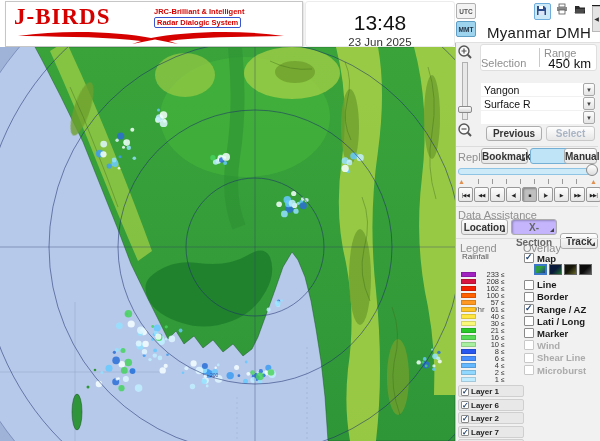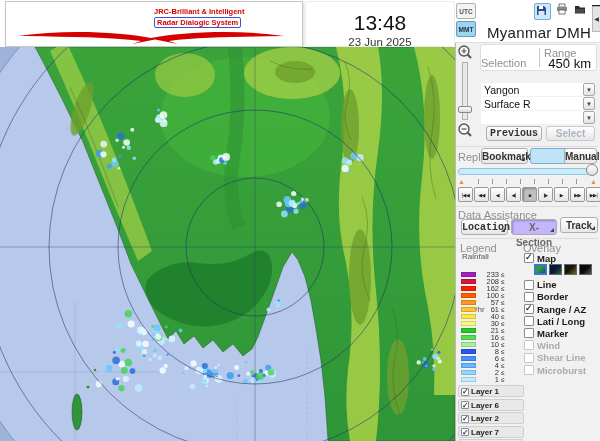--- a/index.html
+++ b/index.html
@@ -77,20 +77,21 @@
   .zoomwrap{left:457px;top:44px;width:18px;}
   #ztrack{left:462px;top:62px;width:6px;height:58px;background:#e8e8e8;border:1px solid #b0b0b0;box-sizing:border-box;}
   #zhandle{left:458px;top:106px;width:14px;height:7px;background:linear-gradient(#fcfcfc,#d8d8d8);border:1px solid #8a8a8a;border-radius:2px;box-sizing:border-box;}
 </style>
 </head>
 <body>
 
 <div id="app">
 
   <div class="abs" id="logo">
+    <div class="abs" id="logo-title">J-BIRDS</div>
     <div class="abs" id="logo-sub">
       <span>JRC-Brilliant &amp; Intelligent</span><br>
       <span class="l2">Radar Dialogic System</span>
     </div>
     <svg class="abs" id="bird" width="278" height="16" viewBox="0 0 280 16">
       <path d="M2,7 C50,0 105,3 136,9 C167,3 222,0 270,7 C225,8 185,8 154,12 L163,15 L140,10.5 L117,15 L126,12 C95,8 55,8 10,7 Z" fill="#d50000"></path>
     </svg>
   </div>
 
   <div class="abs" id="clock">
@@ -374,21 +375,21 @@
     <span class="combo">▼</span>
   </div>
   <div class="abs selrow" style="top:97px;">
     <span class="txt">Surface R</span>
     <span class="combo">▼</span>
   </div>
   <div class="abs selrow" style="top:111px;">
     <span class="combo">▼</span>
   </div>
 
-  <div class="abs btn" style="left:486px;top:126px;width:56px;height:15px;line-height:14px;font-family:Liberation Mono, monospace;">Previous</div>
+  <div class="abs btn" style="left:486px;top:126px;width:56px;height:15px;line-height:14px;">Previous</div>
   <div class="abs btn disabled" style="left:546px;top:126px;width:49px;height:15px;line-height:14px;">Select</div>
 
   <div class="abs divider" style="top:146px;"></div>
 
   <div class="abs minilabel" style="left:458px;top:151px;">Replay</div>
   <div class="abs btn corner" style="left:481px;top:148px;width:47px;height:16px;line-height:15px;">Bookmark</div>
   <div class="abs btn blue" style="left:530px;top:148px;width:33px;height:16px;line-height:15px;">Auto</div>
   <div class="abs btn" style="left:564px;top:148px;width:33px;height:16px;line-height:15px;">Manual</div>
 
   <div class="abs" id="track"></div>
@@ -414,23 +415,23 @@
     <div class="pbtn pressed">■</div>
     <div class="pbtn">|▶</div>
     <div class="pbtn">▶</div>
     <div class="pbtn">▶▶</div>
     <div class="pbtn">▶▶|</div>
   </div>
 
   <div class="abs divider" style="top:206px;"></div>
 
   <div class="abs minilabel" style="left:458px;top:209px;">Data Assistance</div>
-  <div class="abs btn corner" style="left:461px;top:219px;width:47px;height:16px;line-height:15px;font-family:Liberation Mono, monospace;">Location</div>
+  <div class="abs btn corner" style="left:461px;top:219px;width:47px;height:16px;line-height:15px;">Location</div>
   <div class="abs btn corner pressed" style="left:511px;top:219px;width:46px;height:16px;line-height:15px;">X-Section</div>
-  <div class="abs btn corner" style="left:560px;top:217px;width:38px;height:16px;line-height:15px;">Track</div>
+  <div class="abs btn corner" style="left:560px;top:233px;width:38px;height:16px;line-height:15px;">Track</div>
 
   <div class="abs divider" style="top:238px;"></div>
 
   <div class="abs minilabel" style="left:460px;top:242px;">Legend</div>
   <div class="abs" style="left:462px;top:252px;font-size:8px;color:#555;">Rainfall</div>
   <div class="abs" style="left:462px;top:261px;font-size:8px;color:#555;margin-top:44px;">mm/hr</div>
   <div class="abs" style="left:461px;top:271px;">
     <div class="lg-row">
         <span class="sw" style="background: rgb(160, 32, 192);"></span>
         <span class="lv">233</span>

